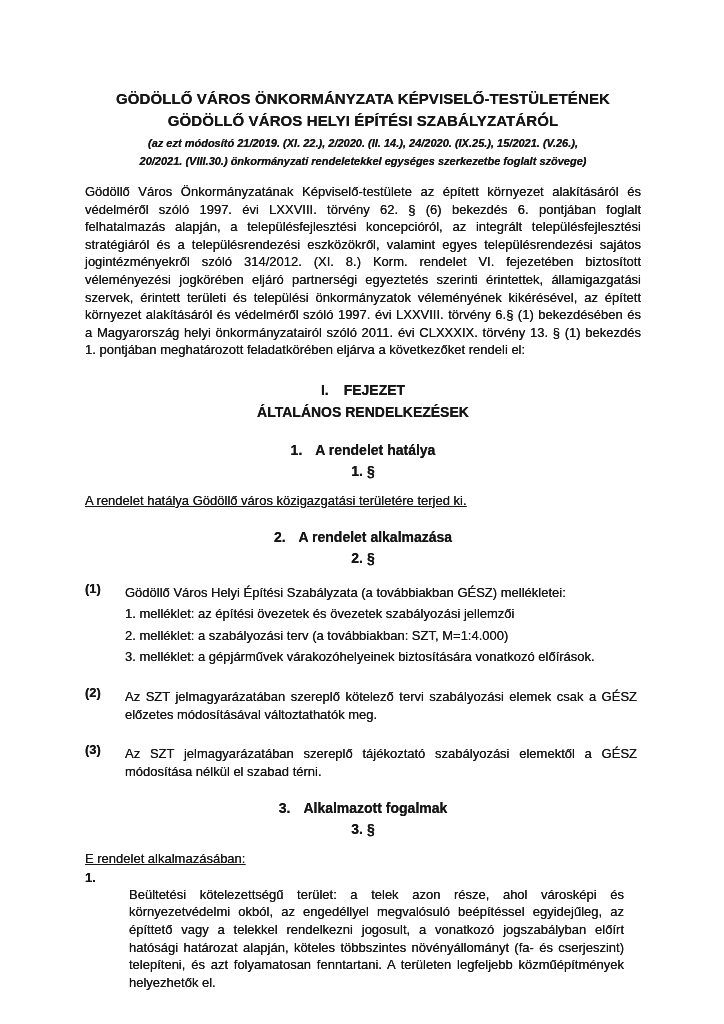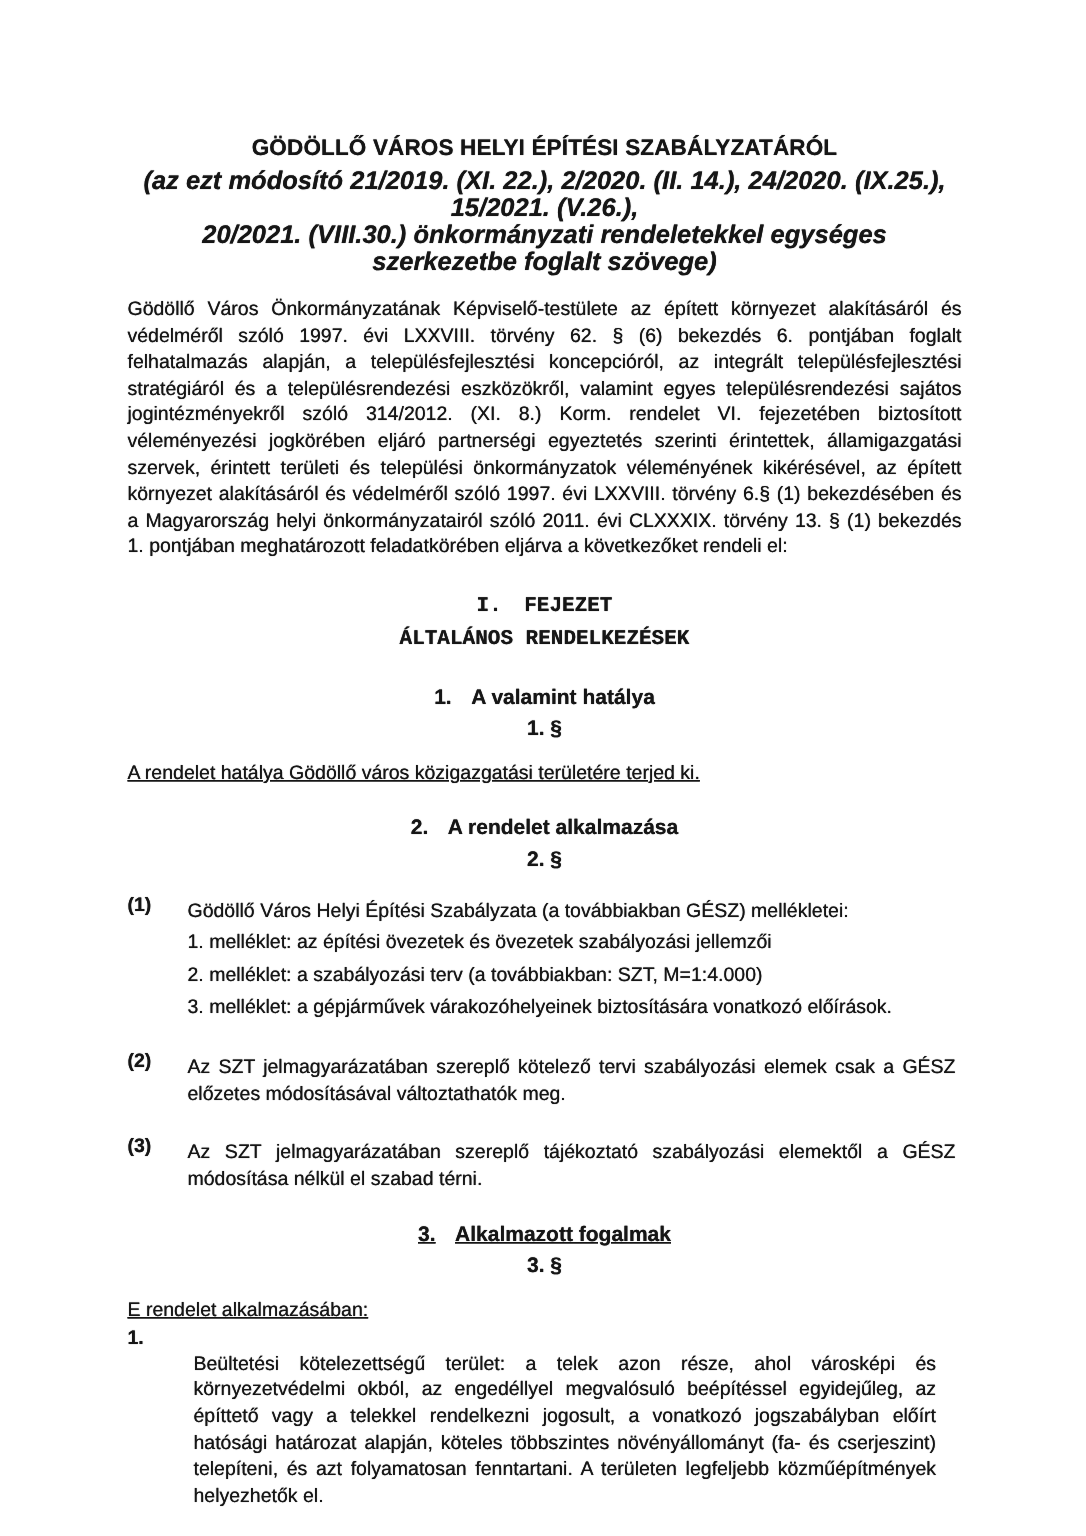--- a/index.html
+++ b/index.html
@@ -31,38 +31,37 @@
     font-weight: bold;
     font-size: 15px;
     line-height: 22px;
     letter-spacing: 0.1px;
   }
   .amendment-note {
     margin-top: 2px;
     text-align: center;
     font-weight: bold;
     font-style: italic;
-    font-size: 17px;
+    font-size: 11px;
     line-height: 18px;
   }
   
   .preamble {
     margin: 13px 0 0 0;
     font-size: 13px;
     line-height: 17.6px;
     text-align: justify;
     hyphens: none;
   }
   .chapter-heading {
     margin-top: 20px;
     text-align: center;
     font-weight: bold;
     font-size: 14px;
     line-height: 22px;
-    font-family: Liberation Mono, monospace;
   }
   .num-gap { margin-right: 15px; }
   .section-heading {
     margin-top: 17px;
     text-align: center;
     font-weight: bold;
     font-size: 14px;
     line-height: 20px;
   }
   .section-heading .num-gap { margin-right: 13px; }
@@ -112,38 +111,39 @@
     margin: 17px;
   }
 </style>
 </head>
 <body>
 
 <div class="page">
   <div class="content">
 
     <header>
+      <div class="title-line">GÖDÖLLŐ VÁROS ÖNKORMÁNYZATA KÉPVISELŐ-TESTÜLETÉNEK</div>
       <div class="title-line">GÖDÖLLŐ VÁROS HELYI ÉPÍTÉSI SZABÁLYZATÁRÓL</div>
       <div class="amendment-note">
         <div>(az ezt módosító 21/2019. (XI. 22.), 2/2020. (II. 14.), 24/2020. (IX.25.), 15/2021. (V.26.),</div>
         <div>20/2021. (VIII.30.) önkormányzati rendeletekkel egységes szerkezetbe foglalt szövege)</div>
       </div>
     </header>
 
     <p class="preamble">Gödöllő Város Önkormányzatának Képviselő-testülete az épített környezet alakításáról és védelméről szóló 1997. évi LXXVIII. törvény 62. § (6) bekezdés 6. pontjában foglalt felhatalmazás alapján, a településfejlesztési koncepcióról, az integrált településfejlesztési stratégiáról és a településrendezési eszközökről, valamint egyes településrendezési sajátos jogintézményekről szóló 314/2012. (XI. 8.) Korm. rendelet VI. fejezetében biztosított véleményezési jogkörében eljáró partnerségi egyeztetés szerinti érintettek, államigazgatási szervek, érintett területi és települési önkormányzatok véleményének kikérésével, az épített környezet alakításáról és védelméről szóló 1997. évi LXXVIII. törvény 6.§ (1) bekezdésében és a Magyarország helyi önkormányzatairól szóló 2011. évi CLXXXIX. törvény 13. § (1) bekezdés 1. pontjában meghatározott feladatkörében eljárva a következőket rendeli el:</p>
 
     <div class="chapter-heading">
       <div>
         <span class="num-gap">I.</span><span>FEJEZET</span>
       </div>
       <div>ÁLTALÁNOS RENDELKEZÉSEK</div>
     </div>
 
     <div class="section-heading">
-      <span class="num-gap">1.</span><span>A valamint hatálya</span>
+      <span class="num-gap">1.</span><span>A rendelet hatálya</span>
     </div>
     <div class="para-sign">1. §</div>
     <p class="plain-para">A rendelet hatálya Gödöllő város közigazgatási területére terjed ki.</p>
 
     <div class="section-heading">
       <span class="num-gap">2.</span><span>A rendelet alkalmazása</span>
     </div>
     <div class="para-sign">2. §</div>
 
     <div class="clauses">
@@ -163,21 +163,21 @@
         </div>
       </div>
       <div class="clause">
         <span class="clause-marker">(3)</span>
         <div class="clause-body">
           <p>Az SZT jelmagyarázatában szereplő tájékoztató szabályozási elemektől a GÉSZ módosítása nélkül el szabad térni.</p>
         </div>
       </div>
     </div>
 
-    <div class="section-heading" style="margin-top:4px;text-decoration:underline;">
+    <div class="section-heading" style="margin-top:4px;">
       <span class="num-gap">3.</span><span>Alkalmazott fogalmak</span>
     </div>
     <div class="para-sign">3. §</div>
     <p class="plain-para">E rendelet alkalmazásában:</p>
 
     <div class="definition">
       <span class="def-marker">1.</span>
       <p class="def-text">Beültetési kötelezettségű terület: a telek azon része, ahol városképi és környezetvédelmi okból, az engedéllyel megvalósuló beépítéssel egyidejűleg, az építtető vagy a telekkel rendelkezni jogosult, a vonatkozó jogszabályban előírt hatósági határozat alapján, köteles többszintes növényállományt (fa- és cserjeszint) telepíteni, és azt folyamatosan fenntartani. A területen legfeljebb közműépítmények helyezhetők el.</p>
     </div>
 

